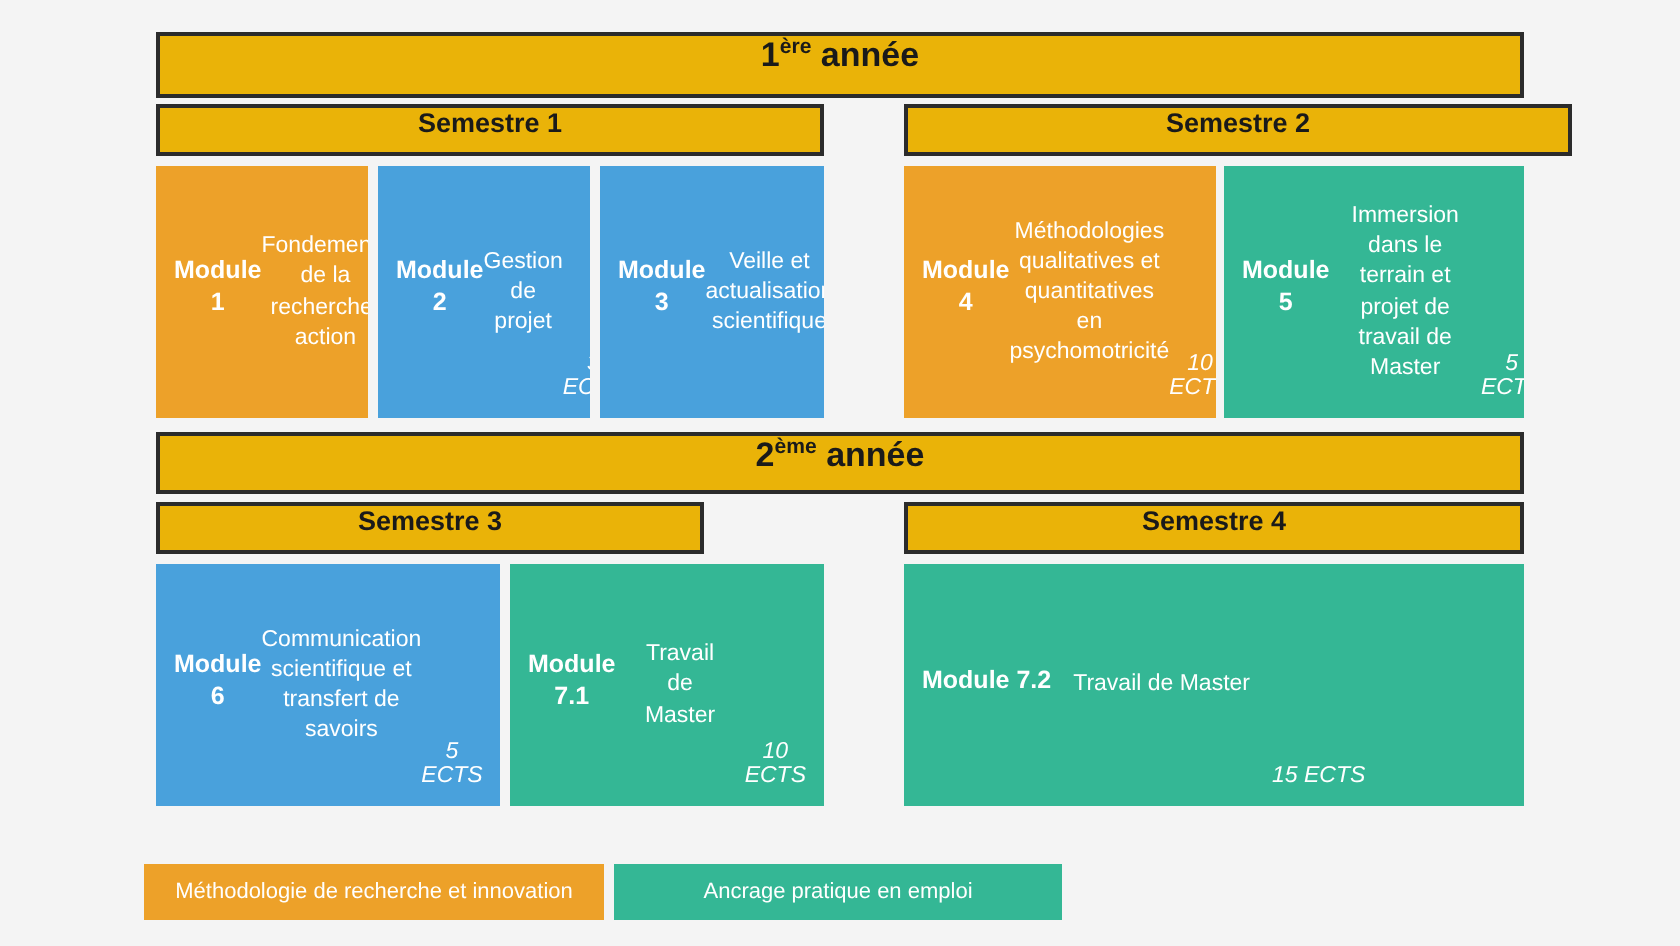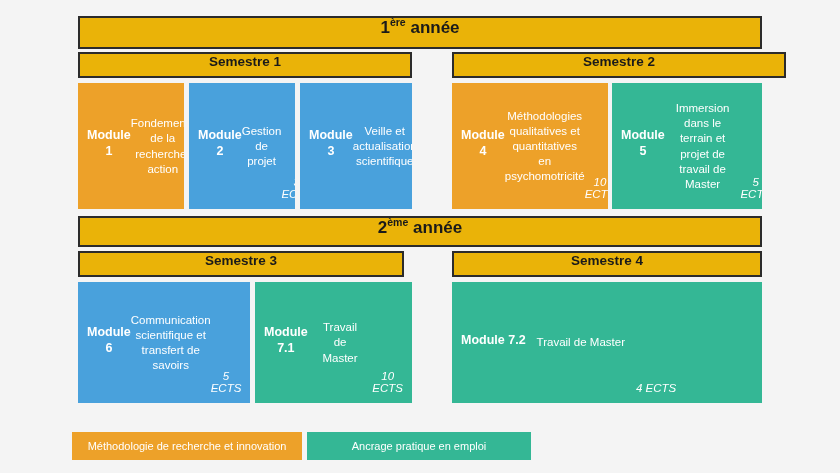--- a/index.html
+++ b/index.html
@@ -138,21 +138,21 @@
     <div class="m-desc">Immersion dans le terrain et projet de travail de Master</div>
     <div class="m-ects">5 ECTS</div>
   </div>
 
   <div class="hdr year" style="left:78px; top:216px; width:684px; height:31px;">
     <span>
       <span>2</span><sup>ème</sup><span> année</span>
     </span>
   </div>
 
-  <div class="hdr sem" style="left:78px; top:251px; width:326px; height:26px;">
+  <div class="hdr sem" style="left:78px; top:251px; width:274px; height:26px;">
     <span>Semestre 3</span>
   </div>
 
   <div class="hdr sem" style="left:452px; top:251px; width:310px; height:26px;">
     <span>Semestre 4</span>
   </div>
 
   <div class="mod c-blue" style="left:78px; top:282px; width:172px; height:121px;">
     <div class="m-title">Module 6</div>
     <div class="m-desc">Communication scientifique et transfert de savoirs</div>
@@ -161,21 +161,21 @@
 
   <div class="mod c-green" style="left:255px; top:282px; width:157px; height:121px;">
     <div class="m-title">Module 7.1</div>
     <div class="m-desc">Travail de Master</div>
     <div class="m-ects">10 ECTS</div>
   </div>
 
   <div class="mod c-green" style="left:452px; top:282px; width:310px; height:121px;">
     <div class="m-title">Module 7.2</div>
     <div class="m-desc">Travail de Master</div>
-    <div class="m-ects">4 ECTS</div>
+    <div class="m-ects">15 ECTS</div>
   </div>
 
   <div class="legend-item c-green" style="left:307px; top:432px; width:224px; height:28px;">
     <span>Ancrage pratique en emploi</span>
   </div>
 
   <div class="legend-item c-orange" style="left:72px; top:432px; width:230px; height:28px;">
     <span>Méthodologie de recherche et innovation</span>
   </div>
 

